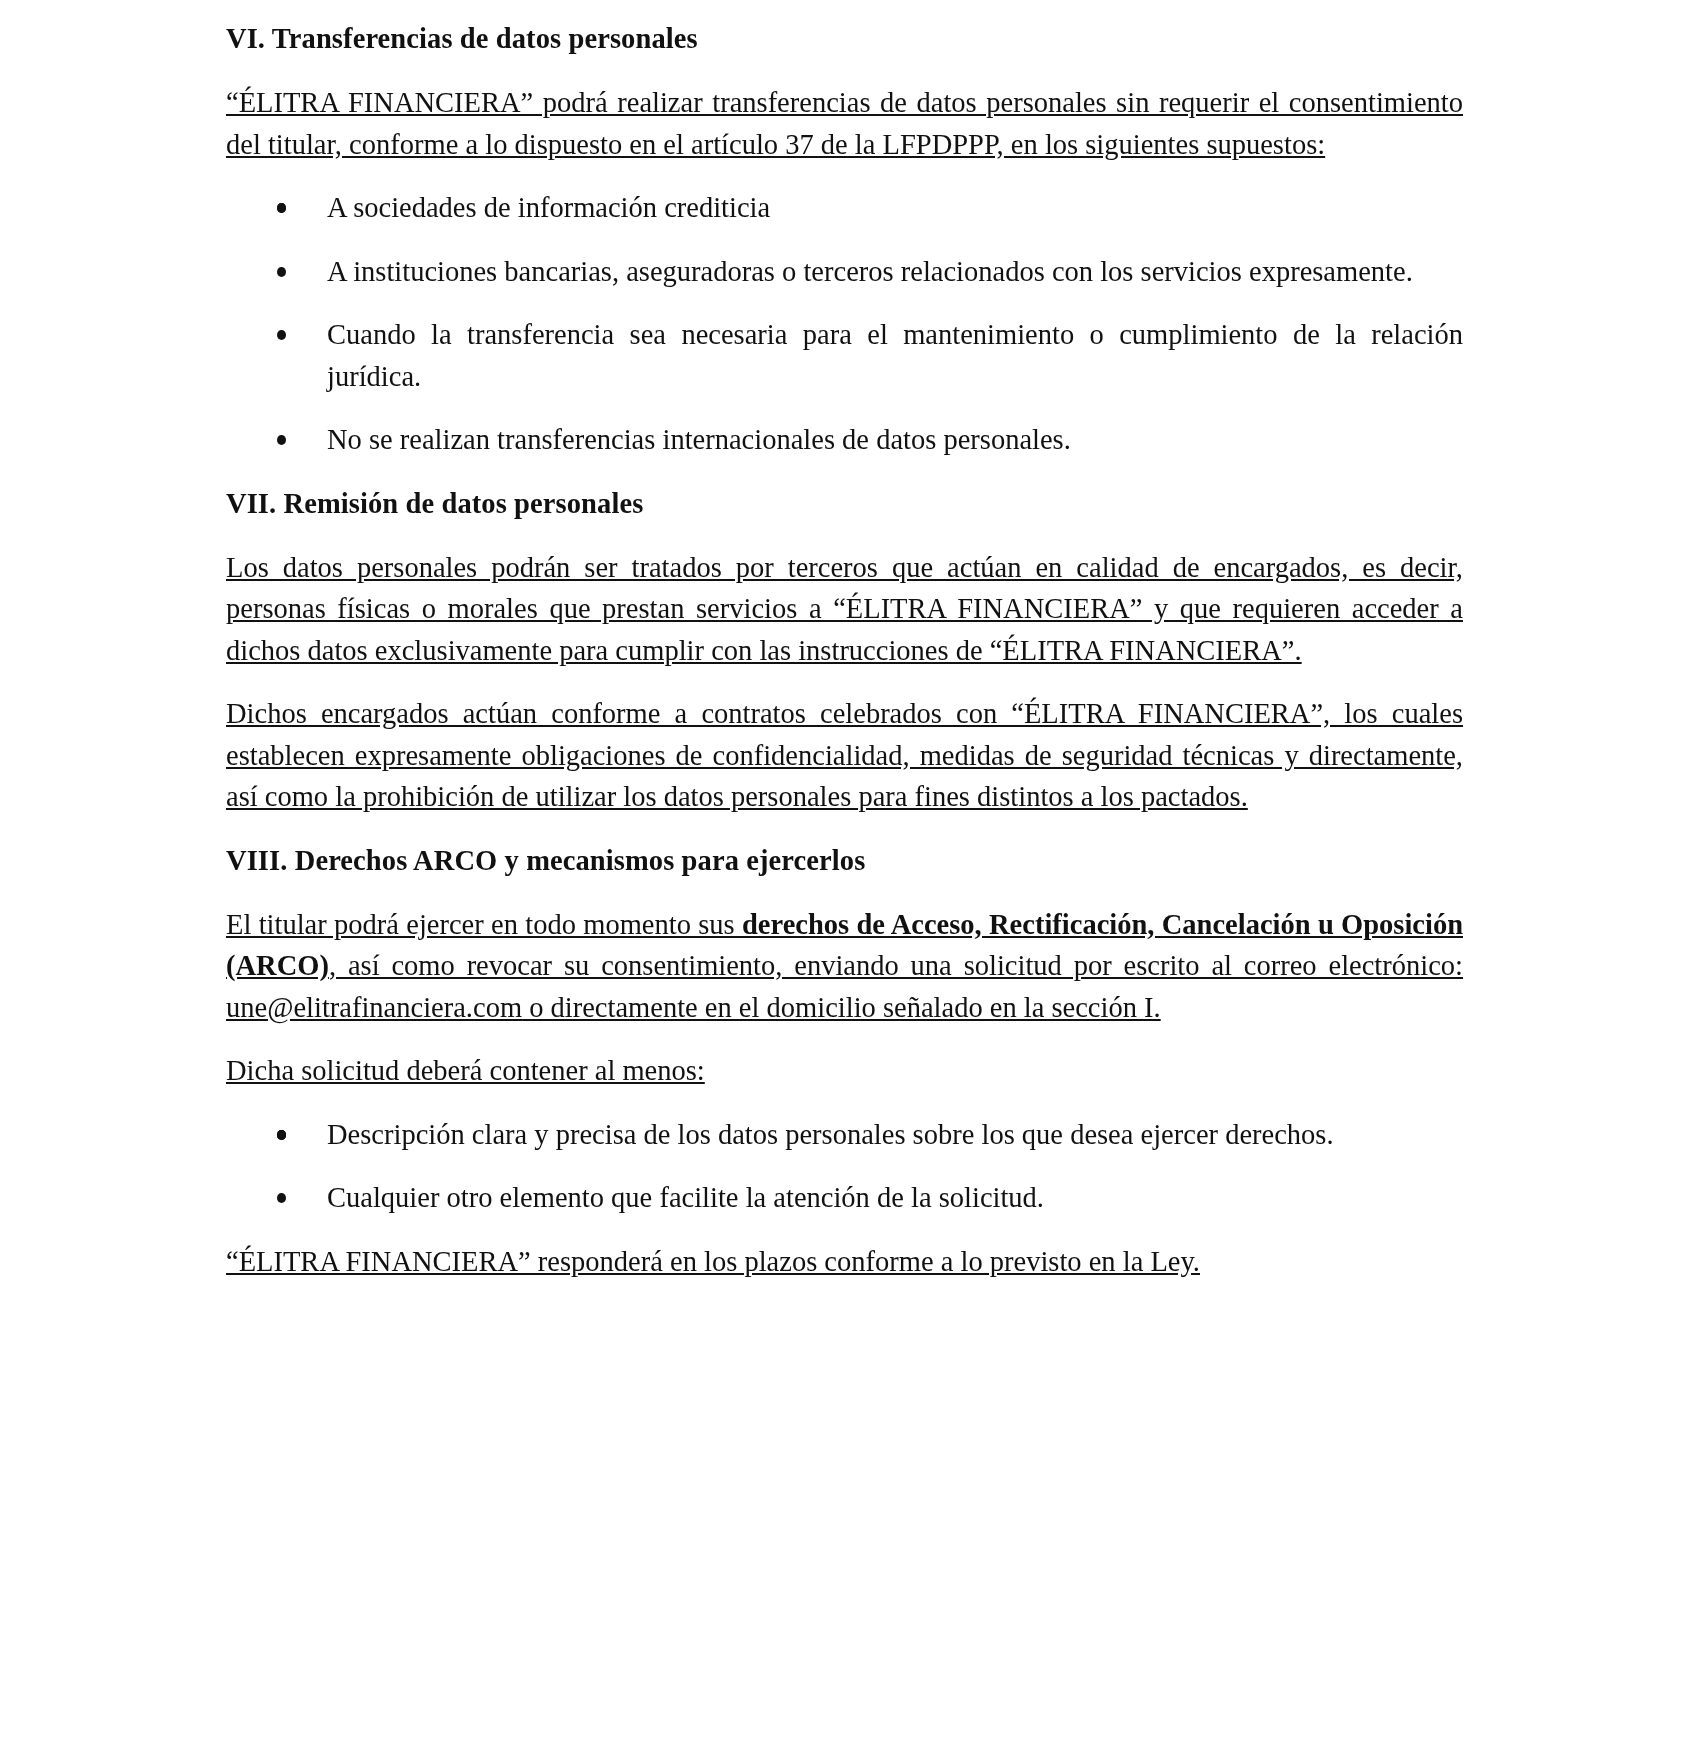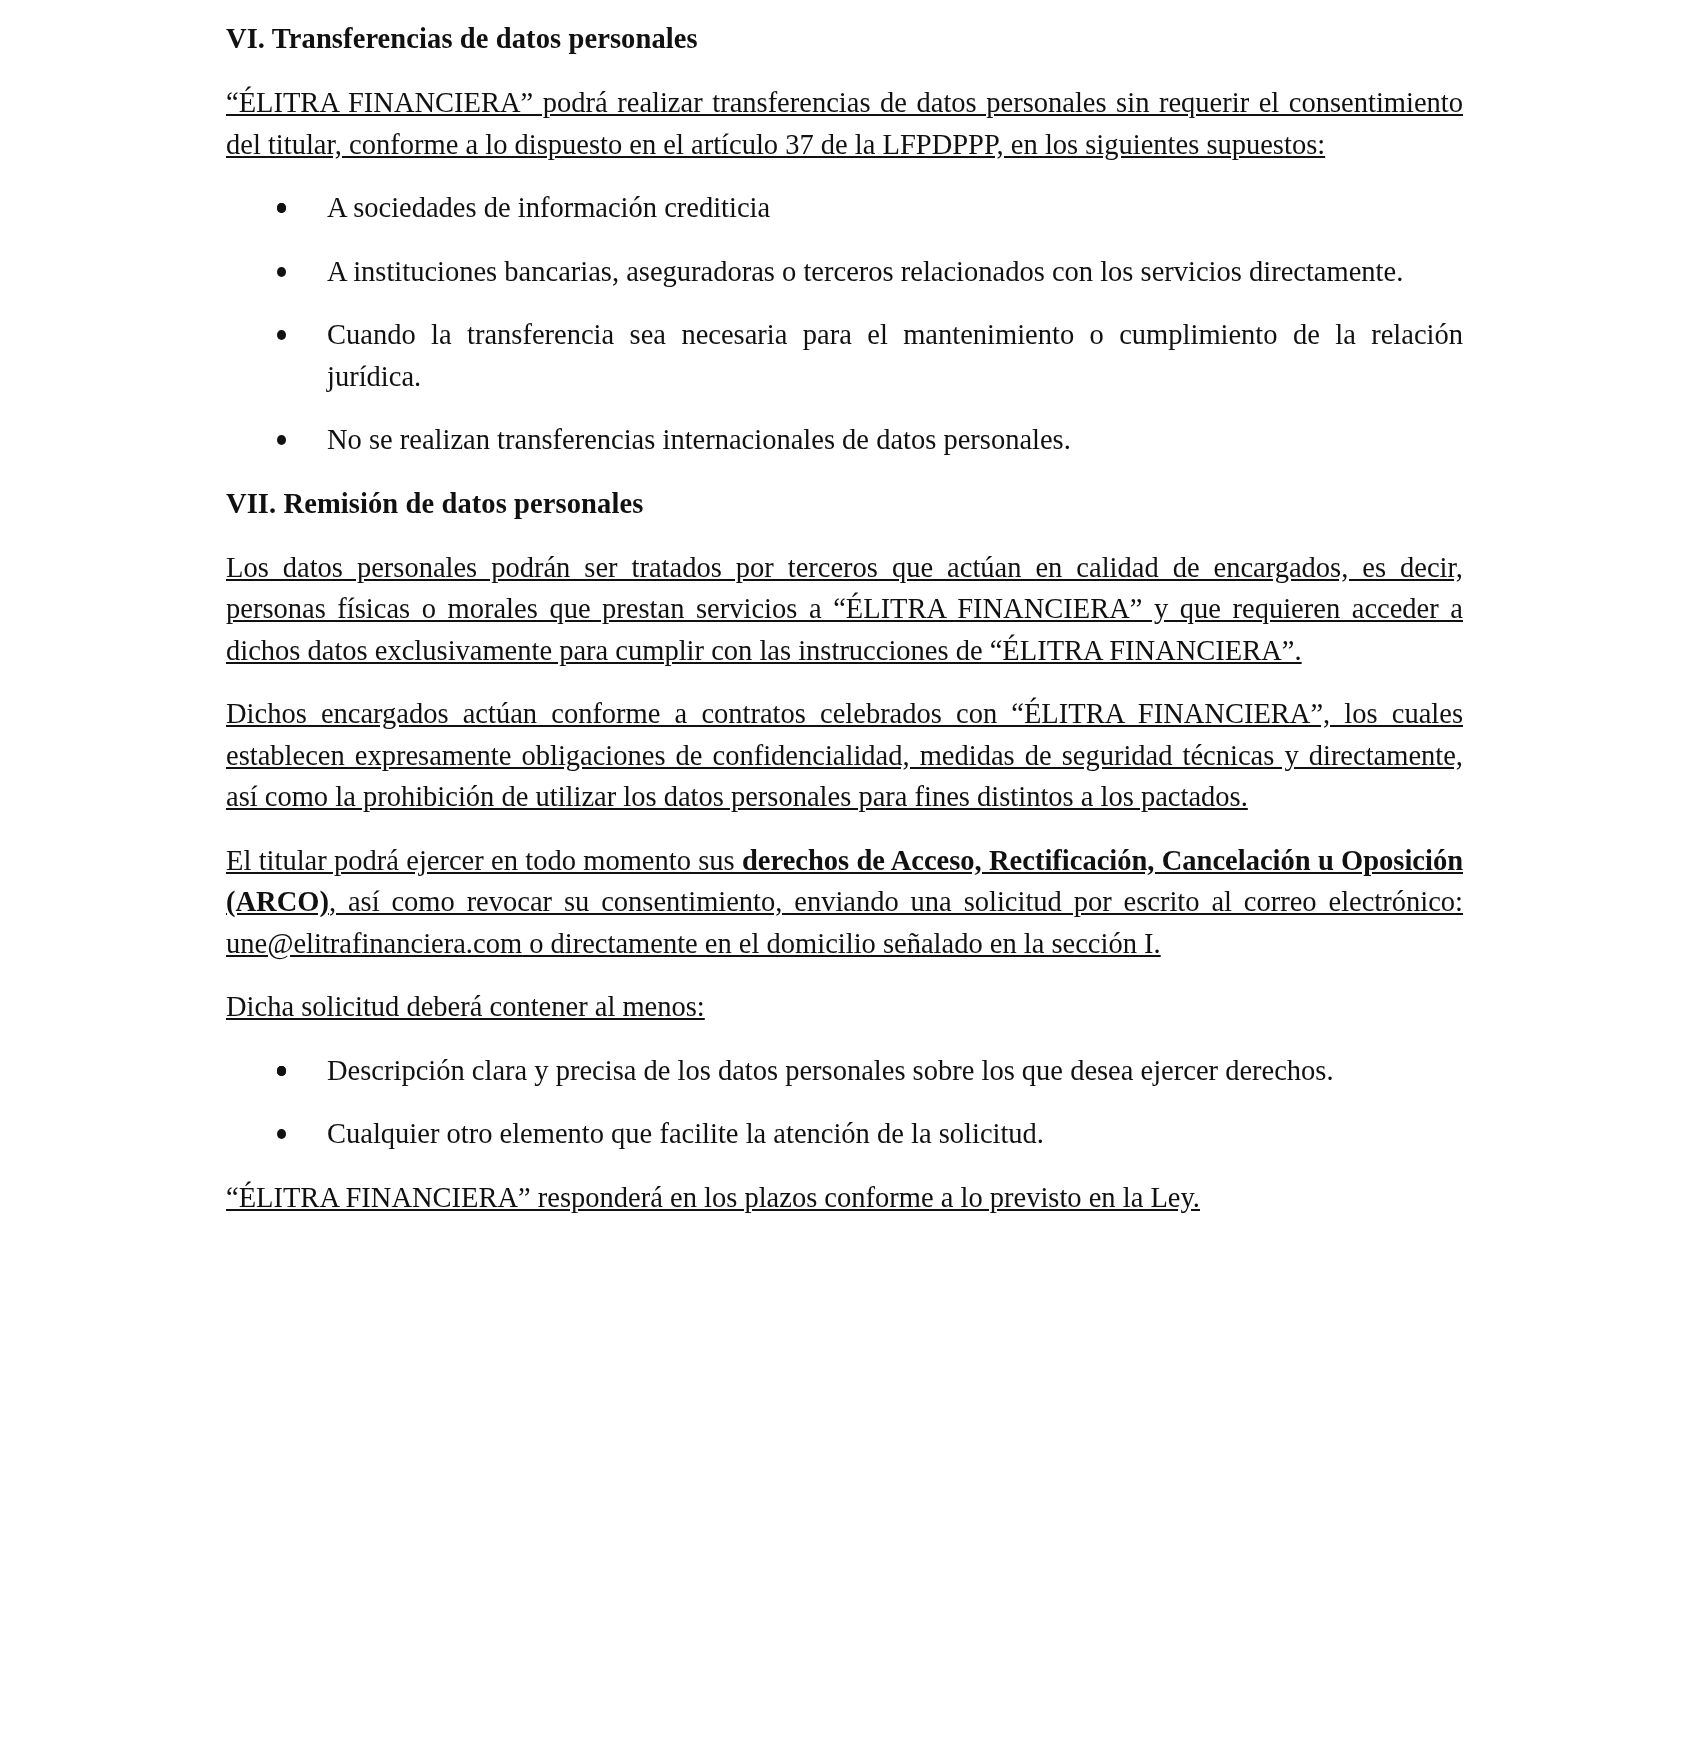--- a/index.html
+++ b/index.html
@@ -66,33 +66,34 @@
 <body>
 
 <div class="page">
 
   <section>
     <h2 class="heading">VI. Transferencias de datos personales</h2>
     <p class="para">“ÉLITRA FINANCIERA” podrá realizar transferencias de datos personales sin requerir el consentimiento del titular, conforme a lo dispuesto en el artículo 37 de la LFPDPPP, en los siguientes supuestos:</p>
     <ul class="bullets">
       <li class="bullet"><span class="dot"></span></li>
       <li class="bullet"><span class="dot"></span><span>A sociedades de información crediticia</span></li>
-      <li class="bullet"><span class="dot"></span><span>A instituciones bancarias, aseguradoras o terceros relacionados con los servicios directamente.</span></li>
+      <li class="bullet"><span class="dot"></span><span>A instituciones bancarias, aseguradoras o terceros relacionados con los servicios expresamente.</span></li>
       <li class="bullet"><span class="dot"></span><span>Cuando la transferencia sea necesaria para el mantenimiento o cumplimiento de la relación jurídica.</span></li>
       <li class="bullet"><span class="dot"></span><span>No se realizan transferencias internacionales de datos personales.</span></li>
     </ul>
   </section>
 
   <section>
     <h2 class="heading">VII. Remisión de datos personales</h2>
     <p class="para">Los datos personales podrán ser tratados por terceros que actúan en calidad de encargados, es decir, personas físicas o morales que prestan servicios a “ÉLITRA FINANCIERA” y que requieren acceder a dichos datos exclusivamente para cumplir con las instrucciones de “ÉLITRA FINANCIERA”.</p>
     <p class="para">Dichos encargados actúan conforme a contratos celebrados con “ÉLITRA FINANCIERA”, los cuales establecen expresamente obligaciones de confidencialidad, medidas de seguridad técnicas y directamente, así como la prohibición de utilizar los datos personales para fines distintos a los pactados.</p>
   </section>
 
   <section>
+    <h2 class="heading">VIII. Derechos ARCO y mecanismos para ejercerlos</h2>
     <p class="para"><span>El titular podrá ejercer en todo momento sus </span><span class="bold">derechos de Acceso, Rectificación, Cancelación u Oposición (ARCO)</span><span>, así como revocar su consentimiento, enviando una solicitud por escrito al correo electrónico: </span><span>une@elitrafinanciera.com</span><span> o directamente en el domicilio señalado en la sección I.</span></p>
     <p class="para">Dicha solicitud deberá contener al menos:</p>
     <ul class="bullets">
       <li class="bullet"><span class="dot"></span></li>
       <li class="bullet"><span class="dot"></span></li>
       <li class="bullet"><span class="dot"></span><span>Descripción clara y precisa de los datos personales sobre los que desea ejercer derechos.</span></li>
       <li class="bullet"><span class="dot"></span><span>Cualquier otro elemento que facilite la atención de la solicitud.</span></li>
     </ul>
     <p class="para">“ÉLITRA FINANCIERA” responderá en los plazos conforme a lo previsto en la Ley.</p>
   </section>

